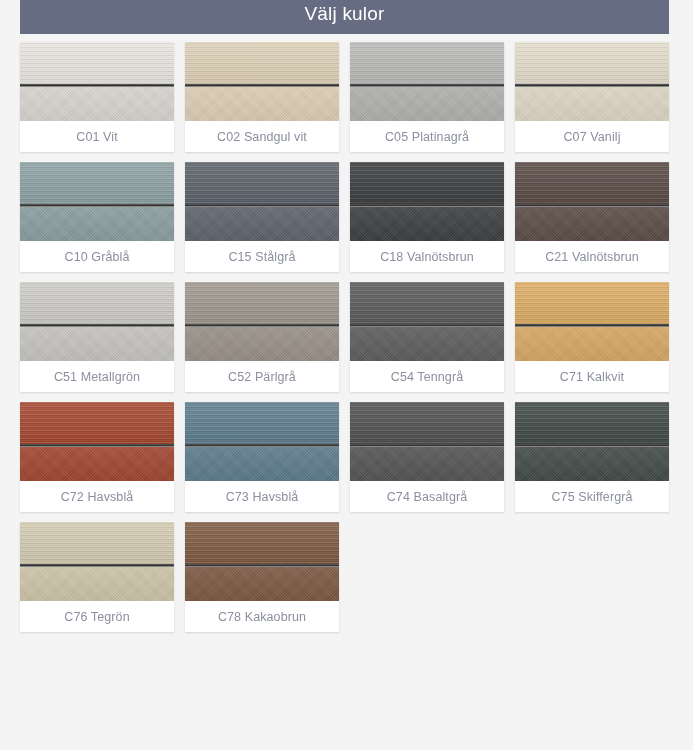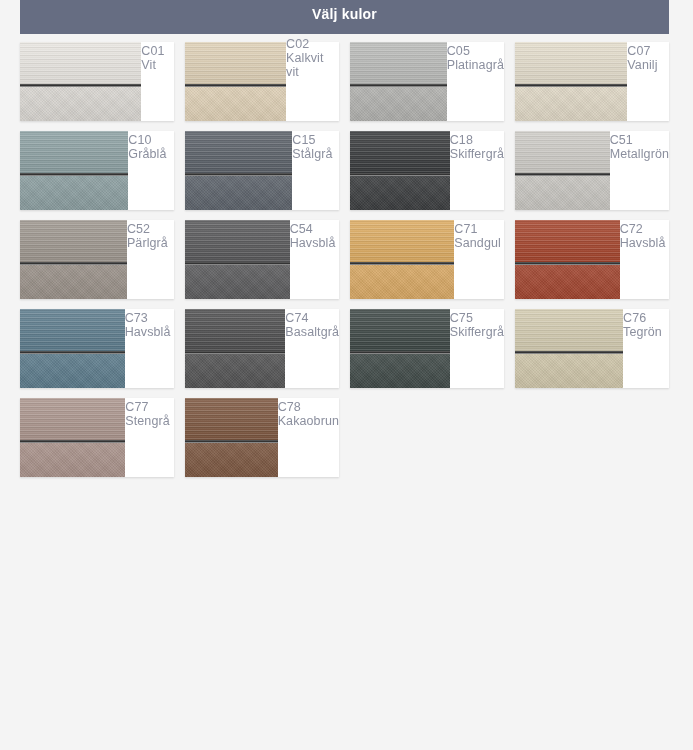--- a/index.html
+++ b/index.html
@@ -22,22 +22,22 @@
     top: -10px;
     width: 649px;
     height: 44px;
     background: #666d82;
     display: flex;
     align-items: center;
     justify-content: center;
   }
   .header-title {
     color: #ffffff;
-    font-size: 14px;
-    font-weight: 700;
+    font-size: 19px;
+    font-weight: 400;
     letter-spacing: 0.2px;
     line-height: 1;
     padding-top: 3px;
   }
 
   
   .palette-grid {
     position: absolute;
     left: 20px;
     top: 42px;
@@ -46,21 +46,21 @@
     flex-wrap: wrap;
     gap: 10px 11px;
   }
 
   .color-card {
     width: 154px;
     background: #ffffff;
     box-shadow: 0 1px 2px rgba(0,0,0,0.13);
     cursor: pointer;
     display: flex;
-    flex-direction: row;
+    flex-direction: column;
   }
 
   
   .swatch {
     position: relative;
     width: 100%;
     height: 79px;
     overflow: hidden;
   }
   .band-top {
@@ -158,21 +158,21 @@
         <div class="band-bottom" style="background: rgb(216, 213, 208);"></div>
       </div>
       <div class="card-label">C01 Vit</div>
     </div>
     <div class="color-card">
       <div class="swatch">
         <div class="band-top" style="background: rgb(222, 208, 182);"></div>
         <div class="shadow-line"></div>
         <div class="band-bottom" style="background: rgb(221, 206, 180);"></div>
       </div>
-      <div class="card-label">C02 Kalkvit vit</div>
+      <div class="card-label">C02 Sandgul vit</div>
     </div>
     <div class="color-card">
       <div class="swatch">
         <div class="band-top" style="background: rgb(185, 186, 184);"></div>
         <div class="shadow-line"></div>
         <div class="band-bottom" style="background: rgb(176, 176, 173);"></div>
       </div>
       <div class="card-label">C05 Platinagrå</div>
     </div>
     <div class="color-card">
@@ -198,21 +198,29 @@
         <div class="band-bottom" style="background: rgb(92, 98, 106);"></div>
       </div>
       <div class="card-label">C15 Stålgrå</div>
     </div>
     <div class="color-card">
       <div class="swatch">
         <div class="band-top" style="background: rgb(56, 58, 60);"></div>
         <div class="shadow-line"></div>
         <div class="band-bottom" style="background: rgb(58, 60, 62);"></div>
       </div>
-      <div class="card-label">C18 Skiffergrå</div>
+      <div class="card-label">C18 Valnötsbrun</div>
+    </div>
+    <div class="color-card">
+      <div class="swatch">
+        <div class="band-top" style="background: rgb(87, 71, 66);"></div>
+        <div class="shadow-line"></div>
+        <div class="band-bottom" style="background: rgb(90, 74, 69);"></div>
+      </div>
+      <div class="card-label">C21 Valnötsbrun</div>
     </div>
     <div class="color-card">
       <div class="swatch">
         <div class="band-top" style="background: rgb(205, 203, 198);"></div>
         <div class="shadow-line"></div>
         <div class="band-bottom" style="background: rgb(198, 196, 191);"></div>
       </div>
       <div class="card-label">C51 Metallgrön</div>
     </div>
     <div class="color-card">
@@ -222,29 +230,29 @@
         <div class="band-bottom" style="background: rgb(152, 143, 135);"></div>
       </div>
       <div class="card-label">C52 Pärlgrå</div>
     </div>
     <div class="color-card">
       <div class="swatch">
         <div class="band-top" style="background: rgb(88, 88, 90);"></div>
         <div class="shadow-line"></div>
         <div class="band-bottom" style="background: rgb(91, 91, 93);"></div>
       </div>
-      <div class="card-label">C54 Havsblå</div>
+      <div class="card-label">C54 Tenngrå</div>
     </div>
     <div class="color-card">
       <div class="swatch">
         <div class="band-top" style="background: rgb(220, 171, 98);"></div>
         <div class="shadow-line"></div>
         <div class="band-bottom" style="background: rgb(215, 167, 99);"></div>
       </div>
-      <div class="card-label">C71 Sandgul</div>
+      <div class="card-label">C71 Kalkvit</div>
     </div>
     <div class="color-card">
       <div class="swatch">
         <div class="band-top" style="background: rgb(164, 68, 44);"></div>
         <div class="shadow-line"></div>
         <div class="band-bottom" style="background: rgb(160, 68, 46);"></div>
       </div>
       <div class="card-label">C72 Havsblå</div>
     </div>
     <div class="color-card">
@@ -274,27 +282,19 @@
     <div class="color-card">
       <div class="swatch">
         <div class="band-top" style="background: rgb(211, 203, 176);"></div>
         <div class="shadow-line"></div>
         <div class="band-bottom" style="background: rgb(205, 196, 168);"></div>
       </div>
       <div class="card-label">C76 Tegrön</div>
     </div>
     <div class="color-card">
       <div class="swatch">
-        <div class="band-top" style="background: rgb(171, 149, 141);"></div>
-        <div class="shadow-line"></div>
-        <div class="band-bottom" style="background: rgb(168, 145, 137);"></div>
-      </div>
-      <div class="card-label">C77 Stengrå</div>
-    </div>
-    <div class="color-card">
-      <div class="swatch">
         <div class="band-top" style="background: rgb(125, 87, 64);"></div>
         <div class="shadow-line"></div>
         <div class="band-bottom" style="background: rgb(123, 86, 64);"></div>
       </div>
       <div class="card-label">C78 Kakaobrun</div>
     </div>
   </div>
 
 </body></html>

